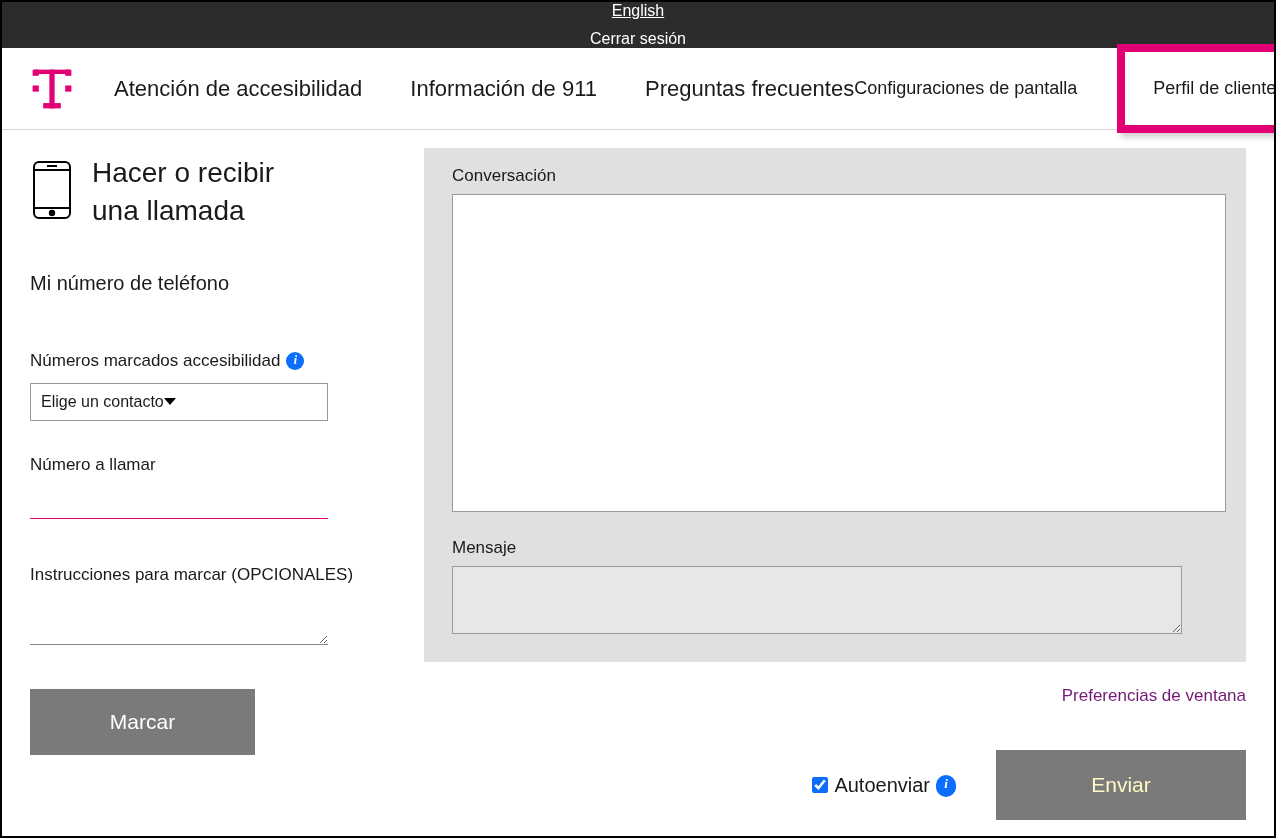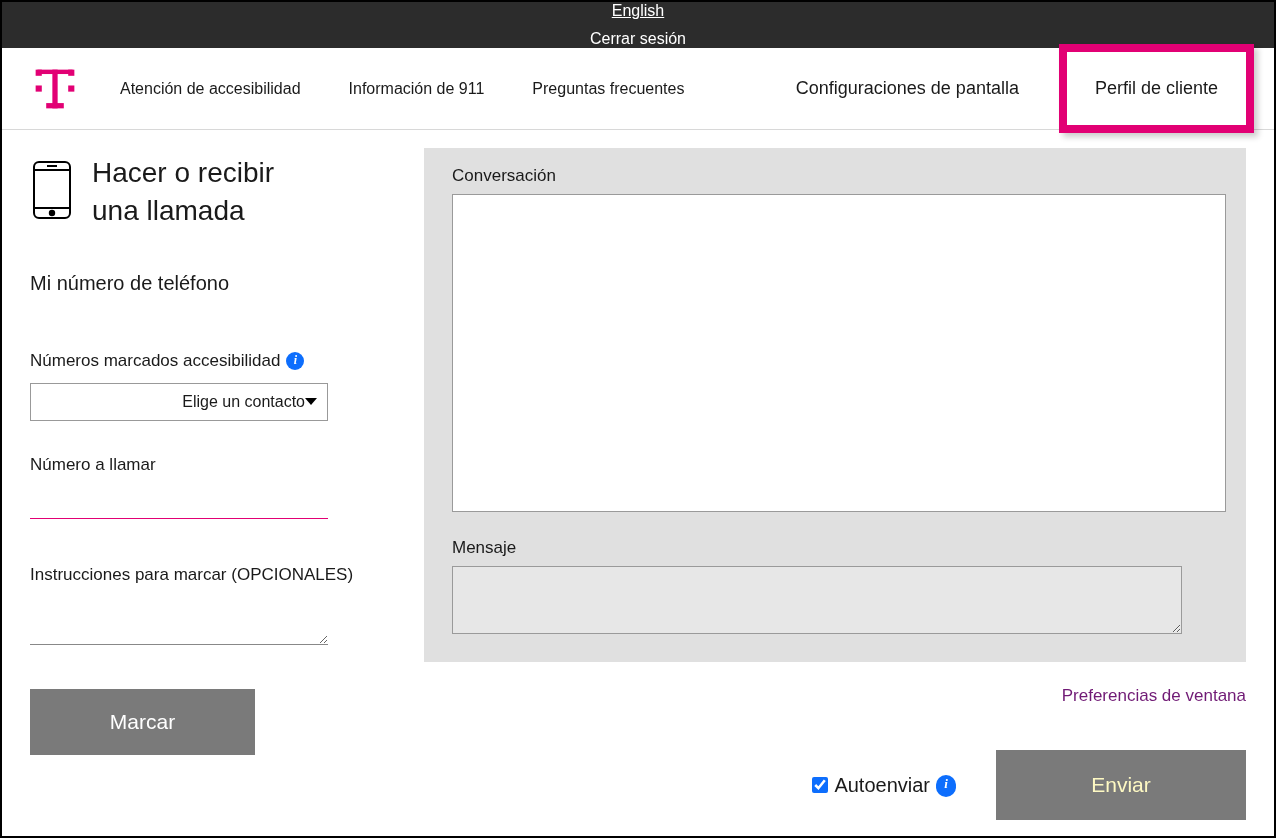--- a/index.html
+++ b/index.html
@@ -8,39 +8,39 @@
 
   
   .topbar { background: #2c2c2c; color: #fff; height: 46px; display: flex; align-items: center; justify-content: space-between; padding: 0 55px 0 55px; font-size: 16px; flex-direction: column; }
   .topbar a { color: #fff; text-decoration: underline; }
   .topbar .right { text-decoration: none; cursor: pointer; }
 
   
   .mainnav { height: 82px; background: #fff; border-bottom: 1px solid #d8d8d8; display: flex; align-items: center; padding: 0 20px 0 28px; }
   .logo { width: 50px; height: 50px; display: flex; align-items: center; justify-content: center; margin-right: 40px; }
   .logo svg { width: 44px; height: 44px; }
-  .nav-links { display: flex; gap: 48px; font-size: 16px; }
+  .nav-links { display: flex; gap: 48px; font-size: 22px; }
   .nav-links span { cursor: pointer; white-space: nowrap; }
   .nav-right { margin-left: auto; display: flex; gap: 40px; font-size: 18px; align-items: center; }
   .nav-right span { cursor: pointer; white-space: nowrap; }
   .highlighted-tab { border: 8px solid #e20074; padding: 26px 28px; background: #fff; position: relative; box-shadow: 4px 4px 6px rgba(0,0,0,0.2); }
 
   
   .body-wrap { display: flex; padding: 18px 28px 20px 28px; gap: 24px; height: calc(838px - 46px - 82px - 4px); }
   .left-col { width: 370px; flex: 0 0 370px; }
   .right-col { flex: 1; display: flex; flex-direction: column; }
 
   
   .page-title-row { display: flex; align-items: center; gap: 18px; margin-top: 6px; }
   .phone-icon svg { width: 44px; height: 60px; stroke: #000; }
   .page-title { font-size: 28px; font-weight: 400; line-height: 1.35; }
   .my-phone-label { font-size: 20px; margin-top: 42px; }
   .section-label { font-size: 17px; margin-top: 56px; display: flex; align-items: center; gap: 6px; }
   .info-badge { width: 18px; height: 18px; border-radius: 50%; background: #0d6efd; color: #fff; display: inline-flex; align-items: center; justify-content: center; font-size: 12px; font-weight: bold; font-style: italic; font-family: Georgia, serif; }
-  .contact-select { margin-top: 12px; width: 298px; height: 38px; border: 1px solid #999; background: #fff; padding: 0 10px; font-size: 16px; display: flex; align-items: center; justify-content: flex-end; cursor: pointer; }
+  .contact-select { margin-top: 12px; width: 298px; height: 38px; border: 1px solid #999; background: #fff; padding: 0 10px; font-size: 16px; display: flex; align-items: center; justify-content: flex-start; cursor: pointer; }
   .contact-select .caret { width: 0; height: 0; border-left: 6px solid transparent; border-right: 6px solid transparent; border-top: 7px solid #000; }
   .call-label { font-size: 17px; margin-top: 34px; }
   .call-input { margin-top: 10px; width: 298px; height: 34px; border: none; border-bottom: 1px solid #e20074; font-size: 16px; outline: none; padding: 4px 2px; }
   .instr-label { font-size: 17px; margin-top: 46px; }
   .instr-text { margin-top: 8px; width: 298px; height: 52px; border: none; border-bottom: 1px solid #888; resize: both; font-size: 15px; font-family: inherit; outline: none; padding: 4px 2px; overflow:auto; }
   .dial-btn { margin-top: 40px; width: 225px; height: 66px; background: #7a7a7a; color: #fff; font-size: 21px; border: none; cursor: pointer; }
 
   
   .conversation-panel { background: #e0e0e0; padding: 18px 20px 24px 28px; }
   .panel-label { font-size: 17px; margin-bottom: 8px; }

